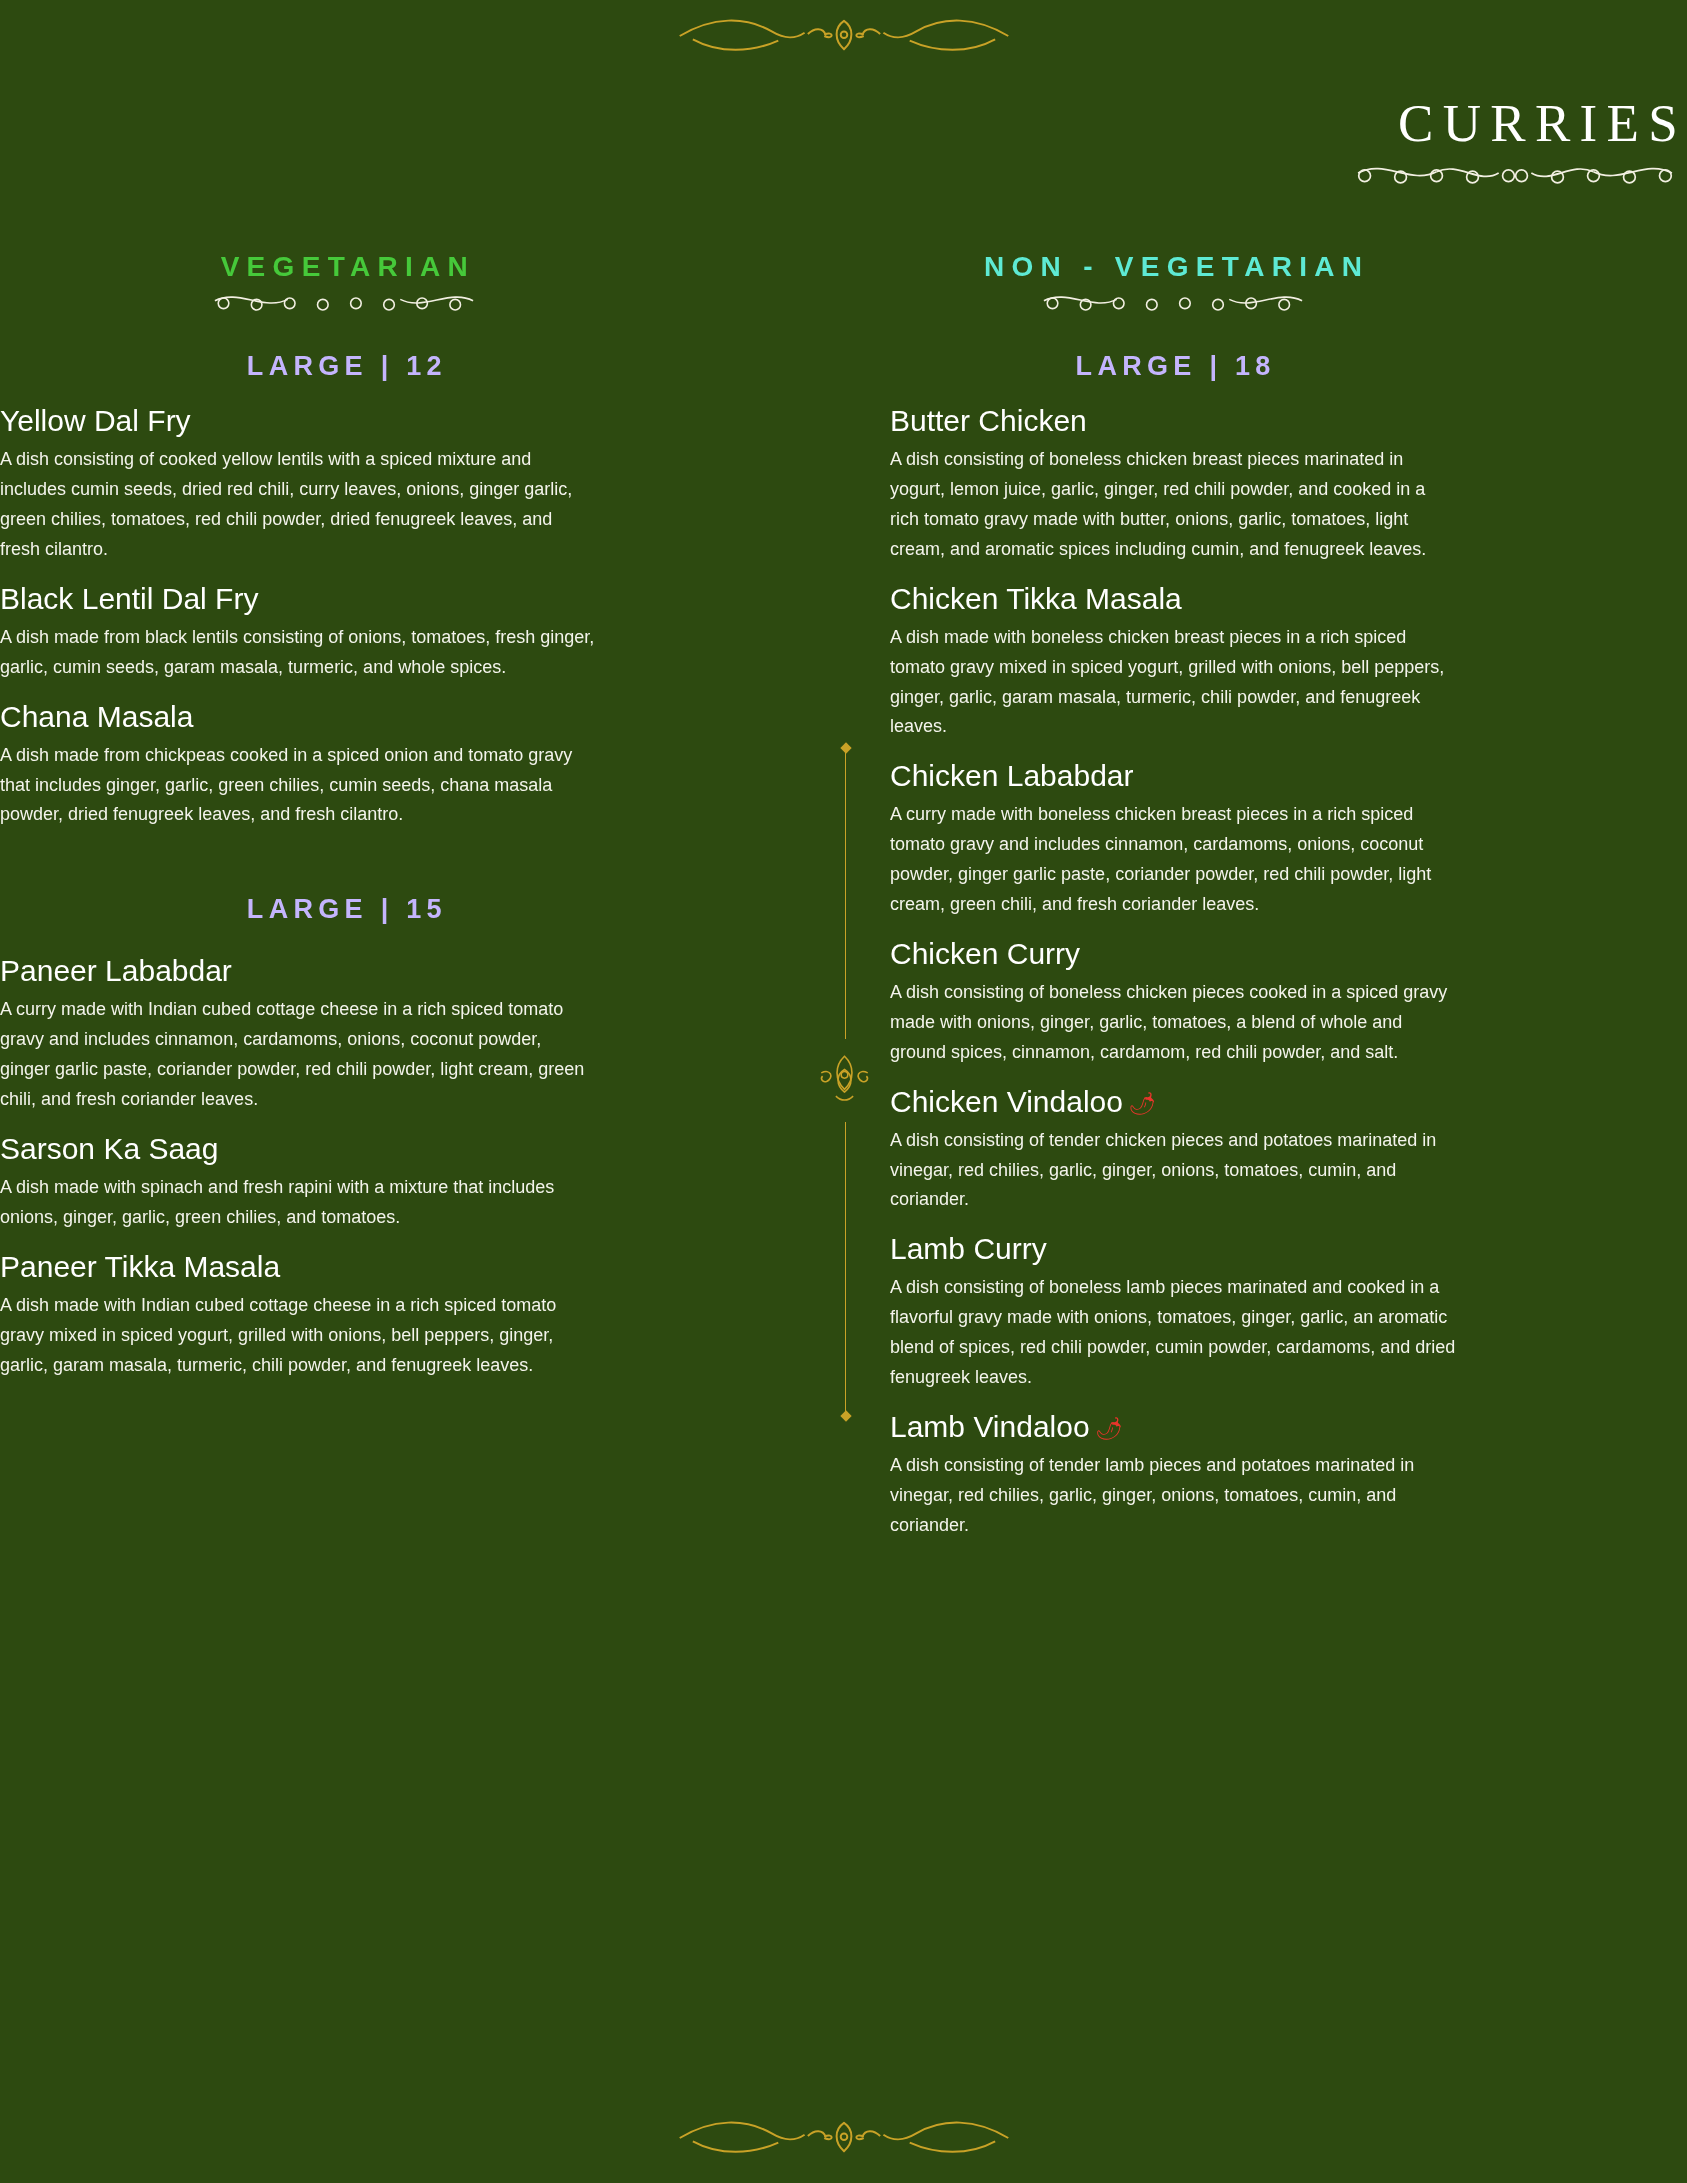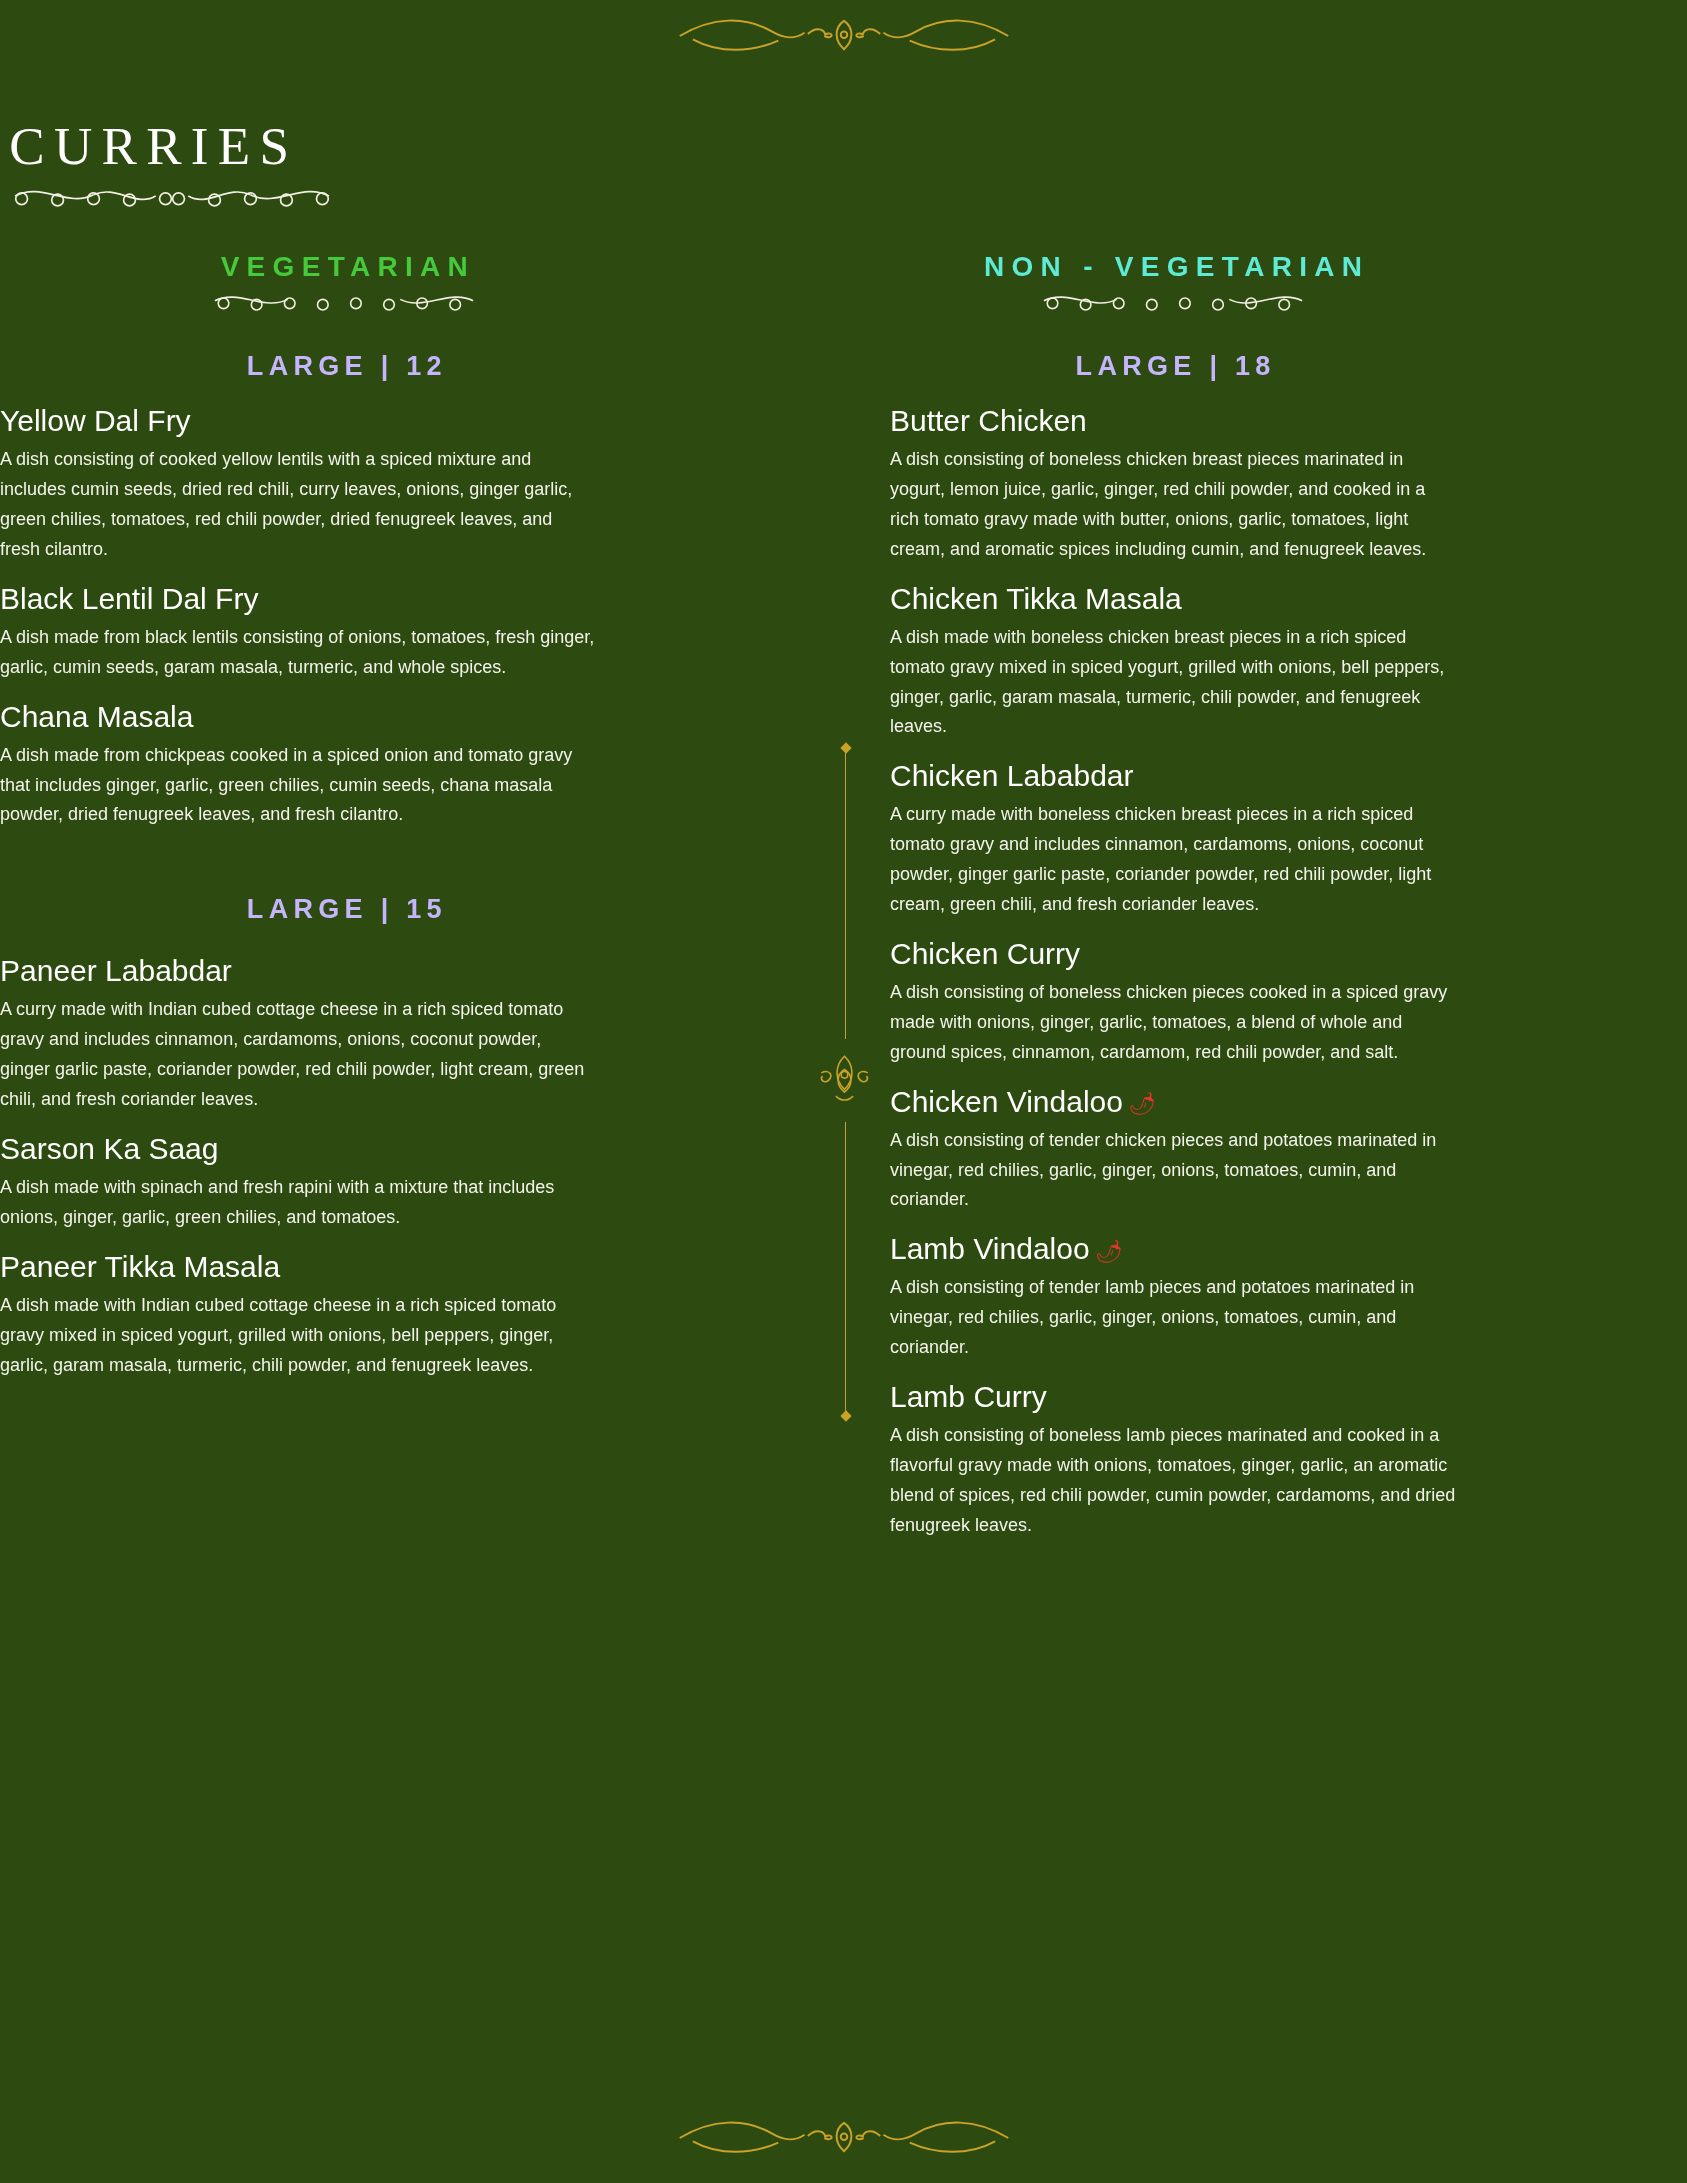--- a/index.html
+++ b/index.html
@@ -37,24 +37,24 @@
     bottom: 20px;
     left: 0;
     width: 100%;
     text-align: center;
     color: #c9a227;
   }
 
   
   .title-block {
     position: absolute;
-    top: 116px;
+    top: 93px;
     left: 0;
     width: 100%;
-    text-align: left;
+    text-align: right;
   }
   .main-title {
     font-family: "Liberation Serif", serif;
     font-size: 53px;
     letter-spacing: 9.3px;
     color: #ffffff;
     margin: 0;
     font-weight: 400;
     text-indent: 9.3px;
   }
@@ -314,28 +314,28 @@
         <h3 class="dish-name">Chicken Curry</h3>
         <p class="dish-desc">A dish consisting of boneless chicken pieces cooked in a spiced gravy made with onions, ginger, garlic, tomatoes, a blend of whole and ground spices, cinnamon, cardamom, red chili powder, and salt.</p>
       </div>
       <div class="dish">
         <h3 class="dish-name">
           <span>Chicken Vindaloo</span><span class="chili">🌶</span>
         </h3>
         <p class="dish-desc">A dish consisting of tender chicken pieces and potatoes marinated in vinegar, red chilies, garlic, ginger, onions, tomatoes, cumin, and coriander.</p>
       </div>
       <div class="dish">
+        <h3 class="dish-name">Lamb Curry</h3>
+        <p class="dish-desc">A dish consisting of boneless lamb pieces marinated and cooked in a flavorful gravy made with onions, tomatoes, ginger, garlic, an aromatic blend of spices, red chili powder, cumin powder, cardamoms, and dried fenugreek leaves.</p>
+      </div>
+      <div class="dish">
         <h3 class="dish-name">
           <span>Lamb Vindaloo</span><span class="chili">🌶</span>
         </h3>
         <p class="dish-desc">A dish consisting of tender lamb pieces and potatoes marinated in vinegar, red chilies, garlic, ginger, onions, tomatoes, cumin, and coriander.</p>
-      </div>
-      <div class="dish">
-        <h3 class="dish-name">Lamb Curry</h3>
-        <p class="dish-desc">A dish consisting of boneless lamb pieces marinated and cooked in a flavorful gravy made with onions, tomatoes, ginger, garlic, an aromatic blend of spices, red chili powder, cumin powder, cardamoms, and dried fenugreek leaves.</p>
       </div>
     </div>
 
   </div>
 
   <div class="ornament-bottom">
     <svg width="344" height="46" viewBox="0 0 520 70" fill="none" stroke="#c9a227" stroke-width="3">
       <path d="M10 35 C 60 5, 110 5, 150 28 C 170 40, 185 40, 200 30"></path>
       <path d="M30 40 C 70 62, 120 60, 160 42"></path>
       <path d="M510 35 C 460 5, 410 5, 370 28 C 350 40, 335 40, 320 30"></path>

